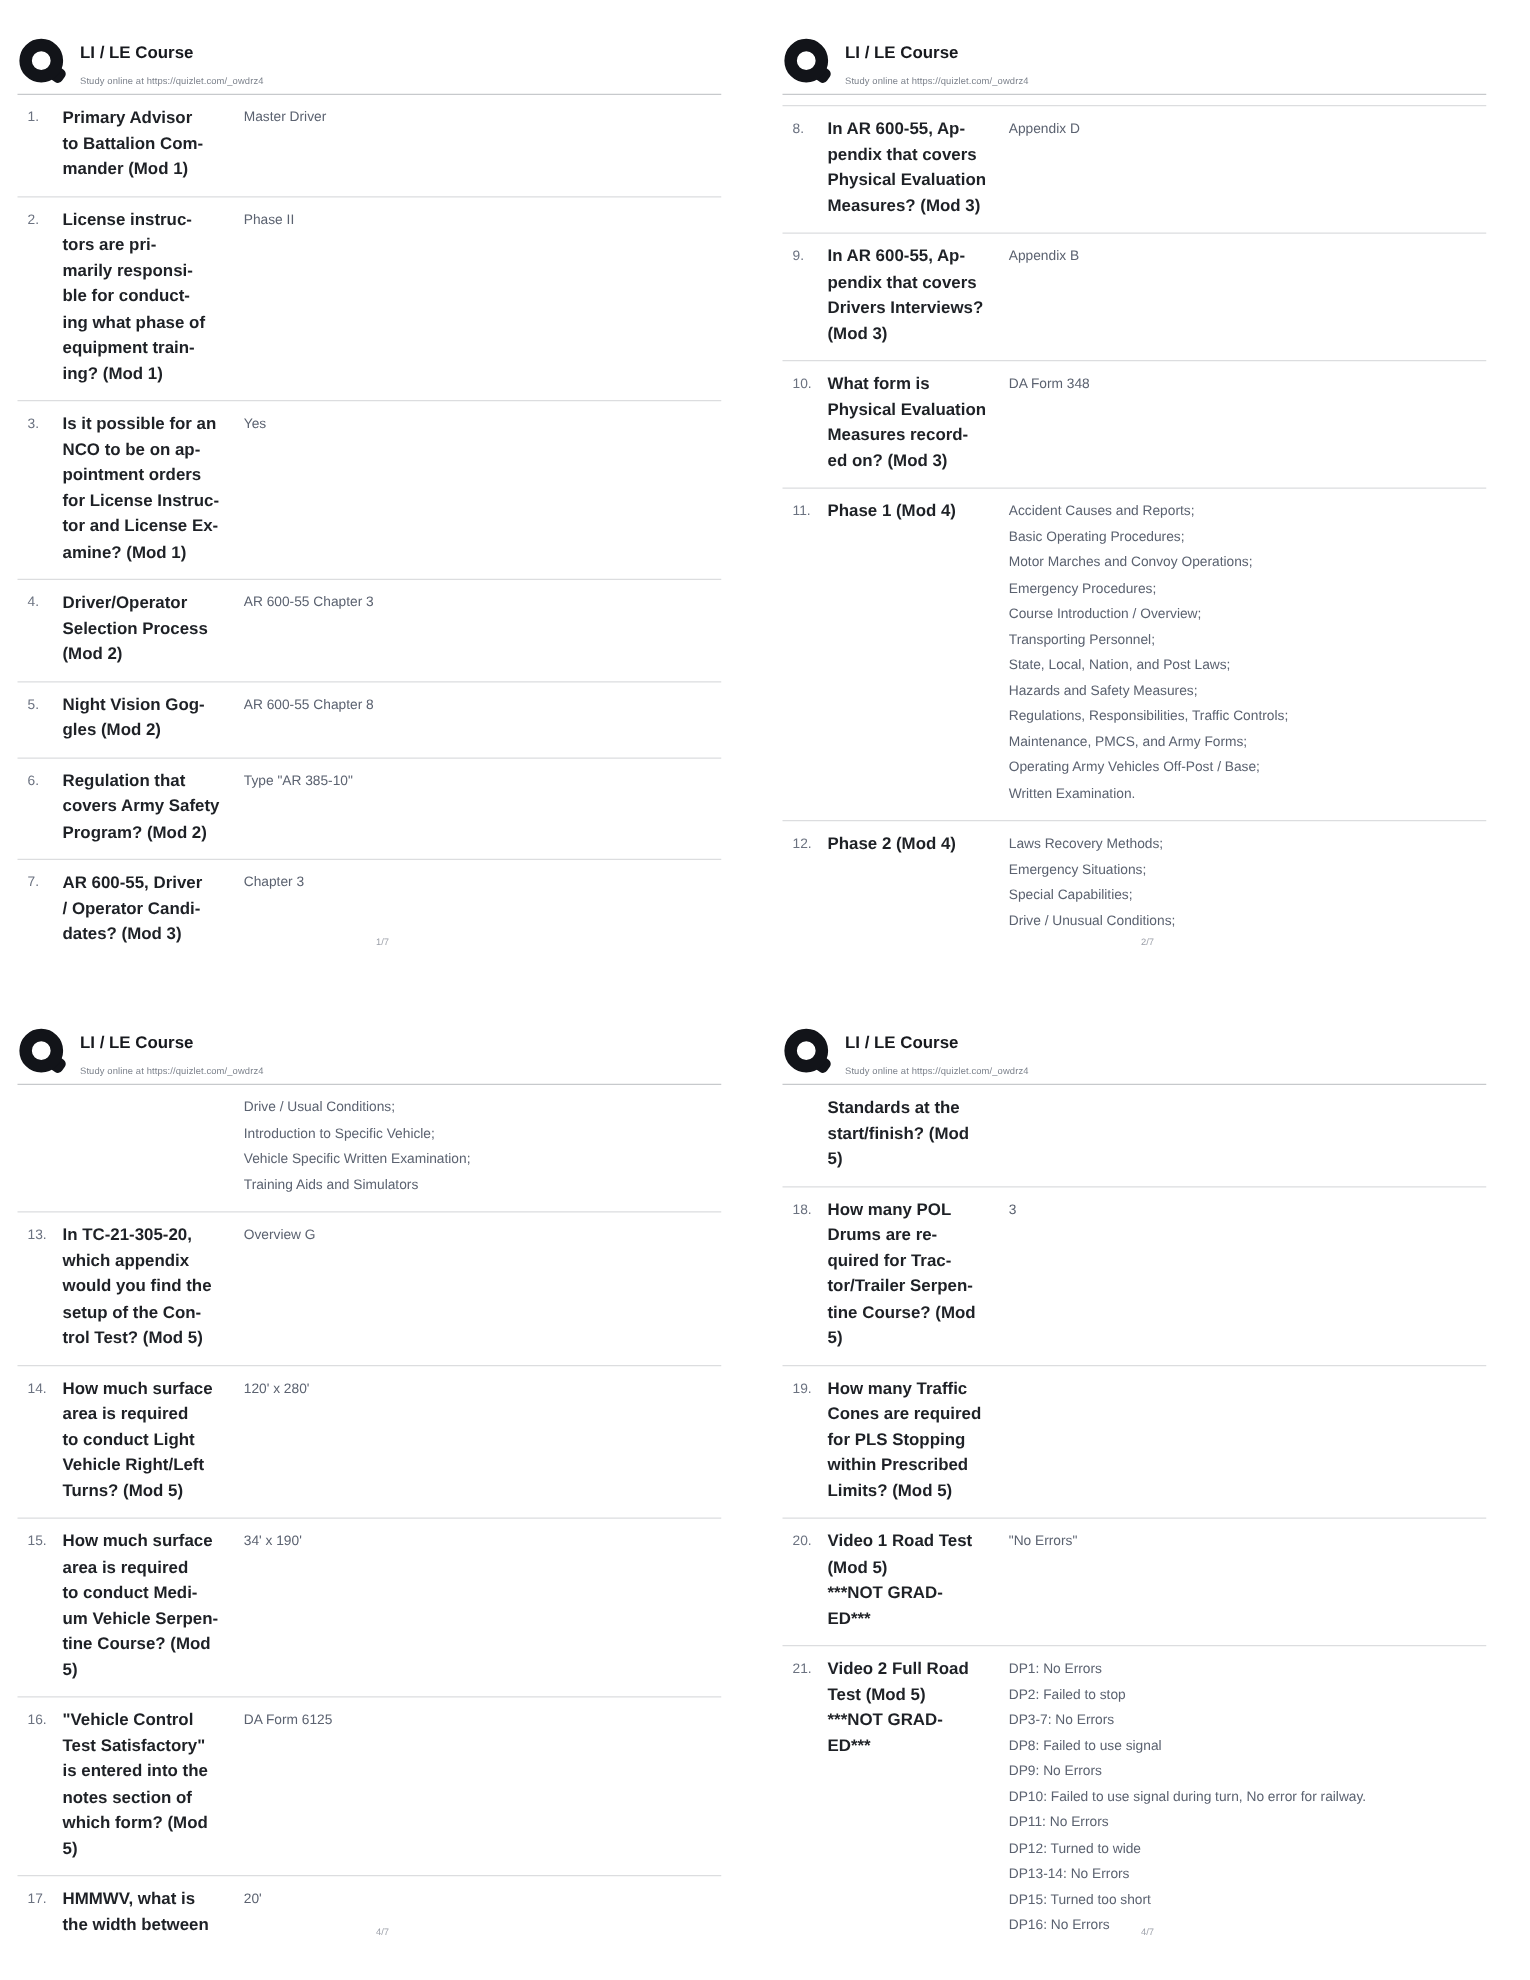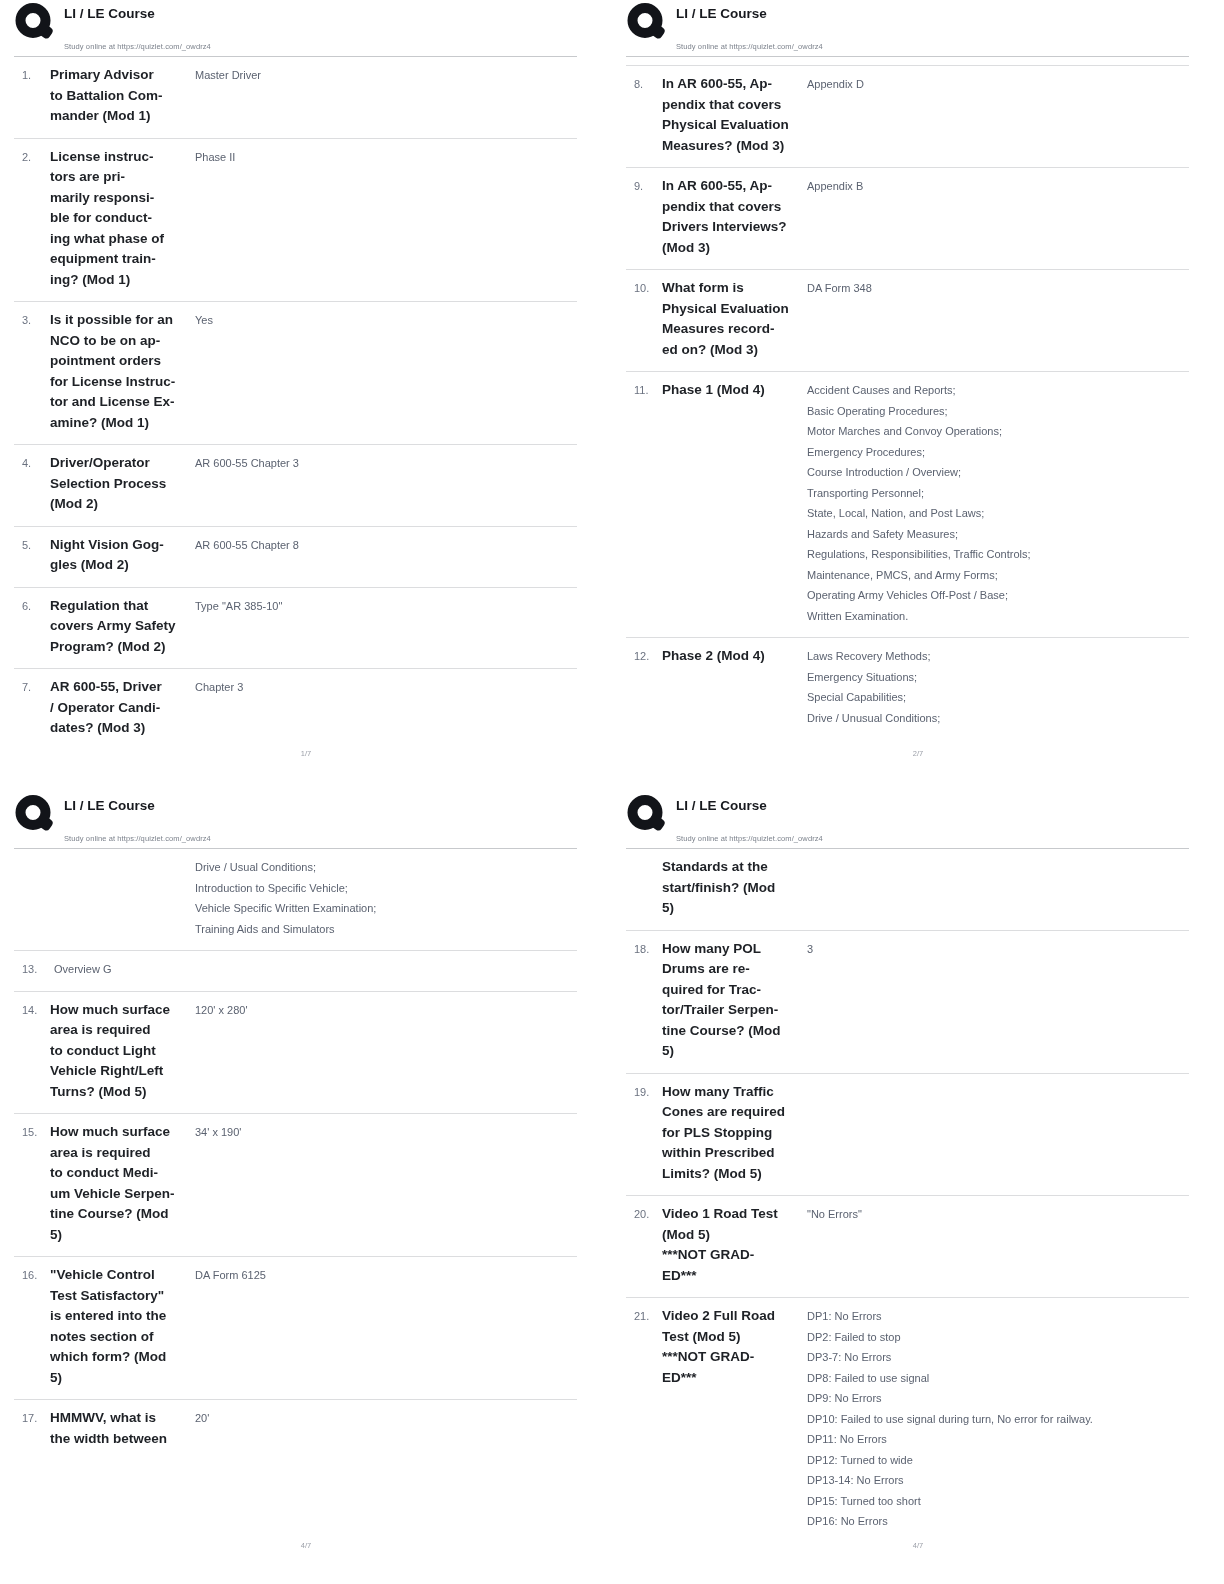--- a/index.html
+++ b/index.html
@@ -11,42 +11,42 @@
   }
   .sheet {
     width: 1224px; height: 1584px;
     display: grid;
     grid-template-columns: 612px 612px;
     grid-template-rows: 792px 792px;
   }
   .page {
     width: 612px; height: 792px;
     position: relative;
-    padding: 2px 35px 0 14px;
+    padding: 30px 35px 0 14px;
     overflow: hidden;
     background: #ffffff;
   }
   .header {
     display: flex;
     align-items: flex-start;
     padding-bottom: 5px;
     border-bottom: 1px solid #c7c9cc;
   }
   .logo { width: 40px; height: 40px; margin-right: 10px; flex: 0 0 40px; }
   .header-text { padding-top: 3px; }
   .title {
     font-size: 13.5px;
     font-weight: 700;
     color: #17191e;
     line-height: 17px;
   }
   .subtitle {
     font-size: 7.5px;
     color: #7c828c;
-    margin-top: 20px;
+    margin-top: 10px;
     letter-spacing: 0.1px;
   }
   .items.double-top { border-top: 1px solid #dcdddf; margin-top: 8px; }
   .item {
     display: flex;
     align-items: flex-start;
     padding: 8px 0 11px 0;
     border-bottom: 1px solid #dcdddf;
   }
   .item:last-child { border-bottom: none; }
@@ -237,20 +237,25 @@
         <div class="item">
           <div class="num"></div>
           <div class="q"></div>
           <div class="a">Drive / Usual Conditions;
 Introduction to Specific Vehicle;
 Vehicle Specific Written Examination;
 Training Aids and Simulators</div>
         </div>
         <div class="item">
           <div class="num">13.</div>
+          <div class="q">In TC-21-305-20,
+which appendix
+would you find the
+setup of the Con-
+trol Test? (Mod 5)</div>
           <div class="a">Overview G</div>
         </div>
         <div class="item">
           <div class="num">14.</div>
           <div class="q">How much surface
 area is required
 to conduct Light
 Vehicle Right/Left
 Turns? (Mod 5)</div>
           <div class="a">120' x 280'</div>

